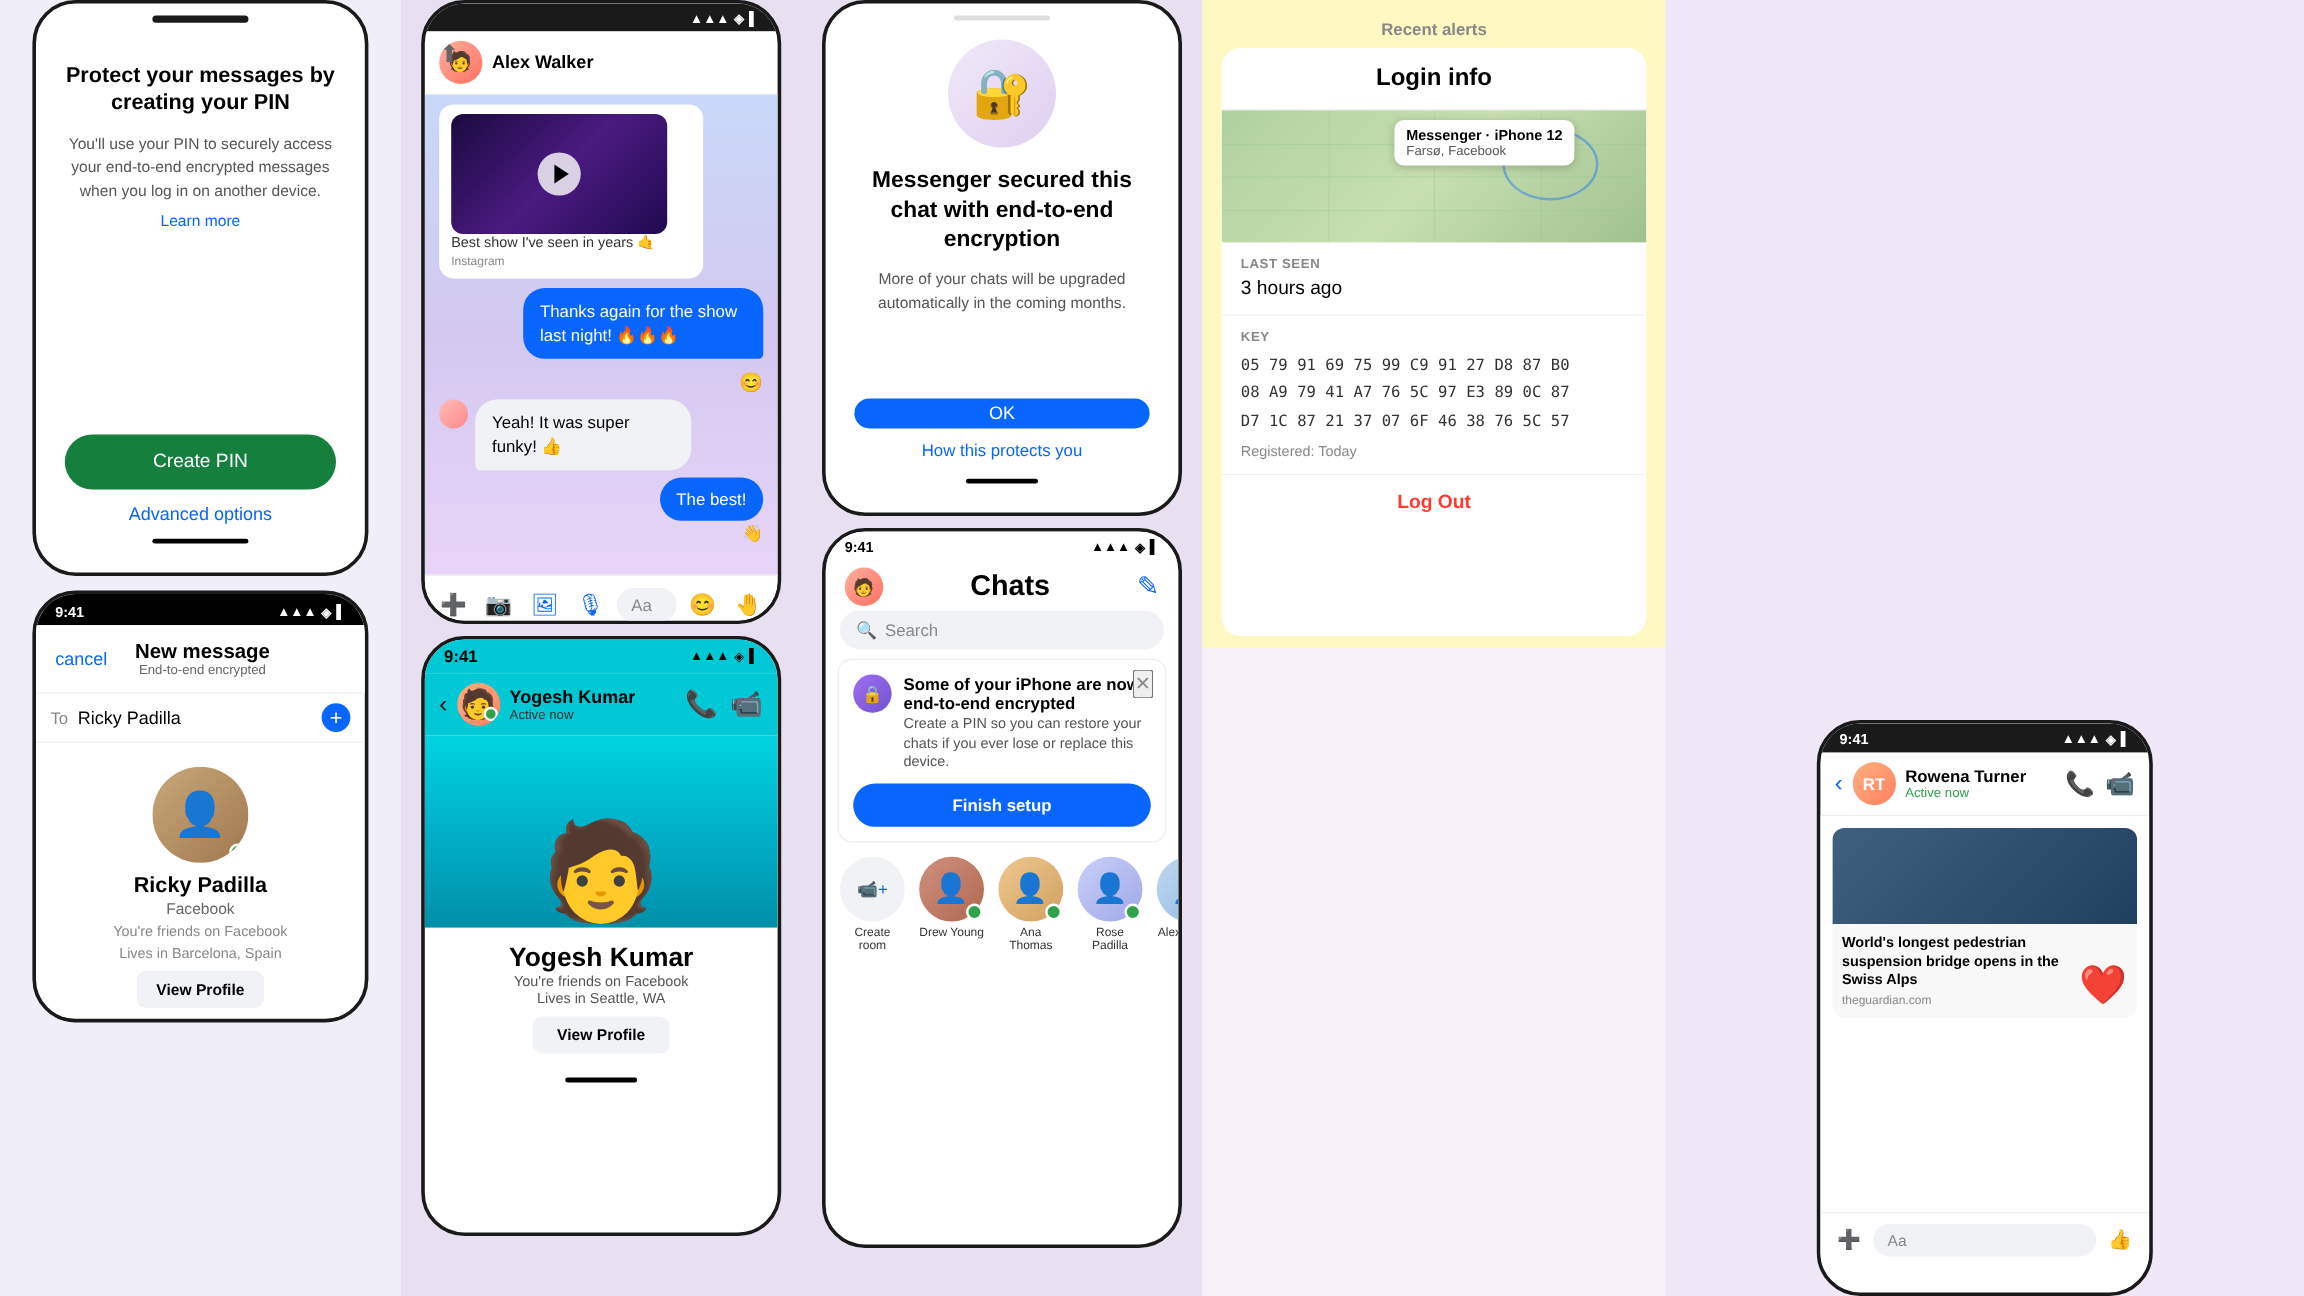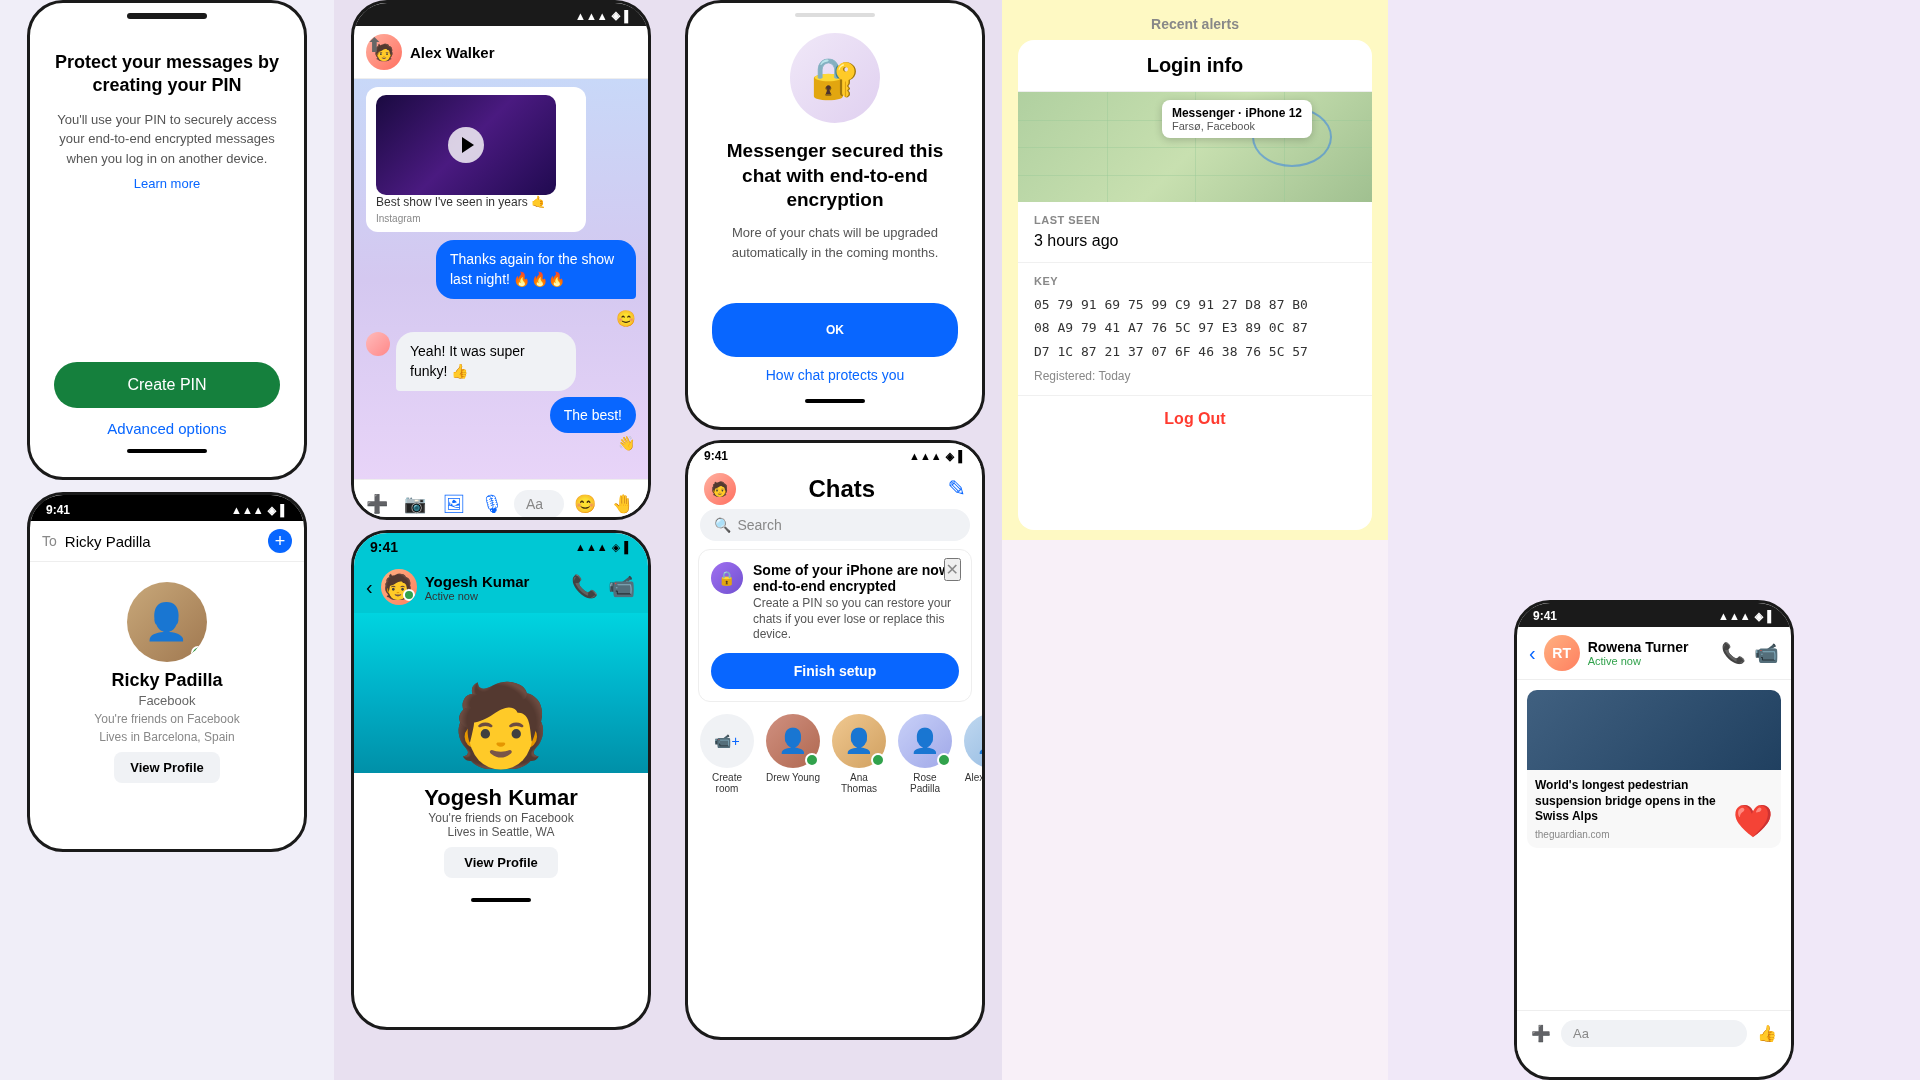--- a/index.html
+++ b/index.html
@@ -499,24 +499,24 @@
       font-size: 13px;
       color: #555;
       margin-top: 10px;
       line-height: 1.5;
     }
     .ok-btn {
       background: #0866ff;
       color: #fff;
       border: none;
       border-radius: 24px;
-      padding: 20px 0;
+      padding: 4px 0;
       width: 100%;
-      font-size: 12px;
-      font-weight: 700;
+      font-size: 15px;
+      font-weight: 400;
       margin-top: auto;
       cursor: pointer;
     }
     .how-protects {
       color: #0866ff;
       font-size: 14px;
       margin-top: 10px;
       background: none;
       border: none;
       cursor: pointer;
@@ -818,20 +818,28 @@
 
   <div class="phone-mock-bottom">
     <div class="phone-status-bar">
       <span>9:41</span>
       <div class="status-icons">
         <span>▲▲▲</span>
           <span>◈</span>
           <span>▌</span>
       </div>
     </div>
+    <div class="new-message-header">
+      <button class="cancel-btn">cancel</button>
+      <div>
+        <div class="new-message-title">New message</div>
+        <div class="new-message-subtitle">End-to-end encrypted</div>
+      </div>
+      <div style="width:40px"></div>
+    </div>
     <div class="search-row">
       <span style="font-size:14px;color:#888">To</span>
       <span class="search-name">Ricky Padilla</span>
       <div class="add-icon">+</div>
     </div>
     <div class="contact-card">
       <div class="contact-avatar">
         <div class="contact-avatar-img">👤</div>
         <div class="online-dot-small"></div>
       </div>
@@ -945,21 +953,21 @@
 <div class="panel-e2e">
 
   <div class="phone-e2e">
     <div style="position:absolute;top:10px;left:50%;transform:translateX(-50%);width:80px;height:4px;background:#ddd;border-radius:2px"></div>
     <div class="e2e-icon">
       <span class="e2e-lock">🔐</span>
     </div>
     <div class="e2e-title">Messenger secured this chat with end-to-end encryption</div>
     <div class="e2e-desc">More of your chats will be upgraded automatically in the coming months.</div>
     <button class="ok-btn">OK</button>
-    <button class="how-protects">How chat protects you</button>
+    <button class="how-protects">How this protects you</button>
     <div style="width:60px;height:4px;background:#000;border-radius:2px;margin-top:16px"></div>
   </div>
 
   <div class="phone-chats">
     <div class="chats-status">
       <span>9:41</span>
       <div class="status-icons">
         <span>▲▲▲</span>
           <span>◈</span>
           <span>▌</span>

